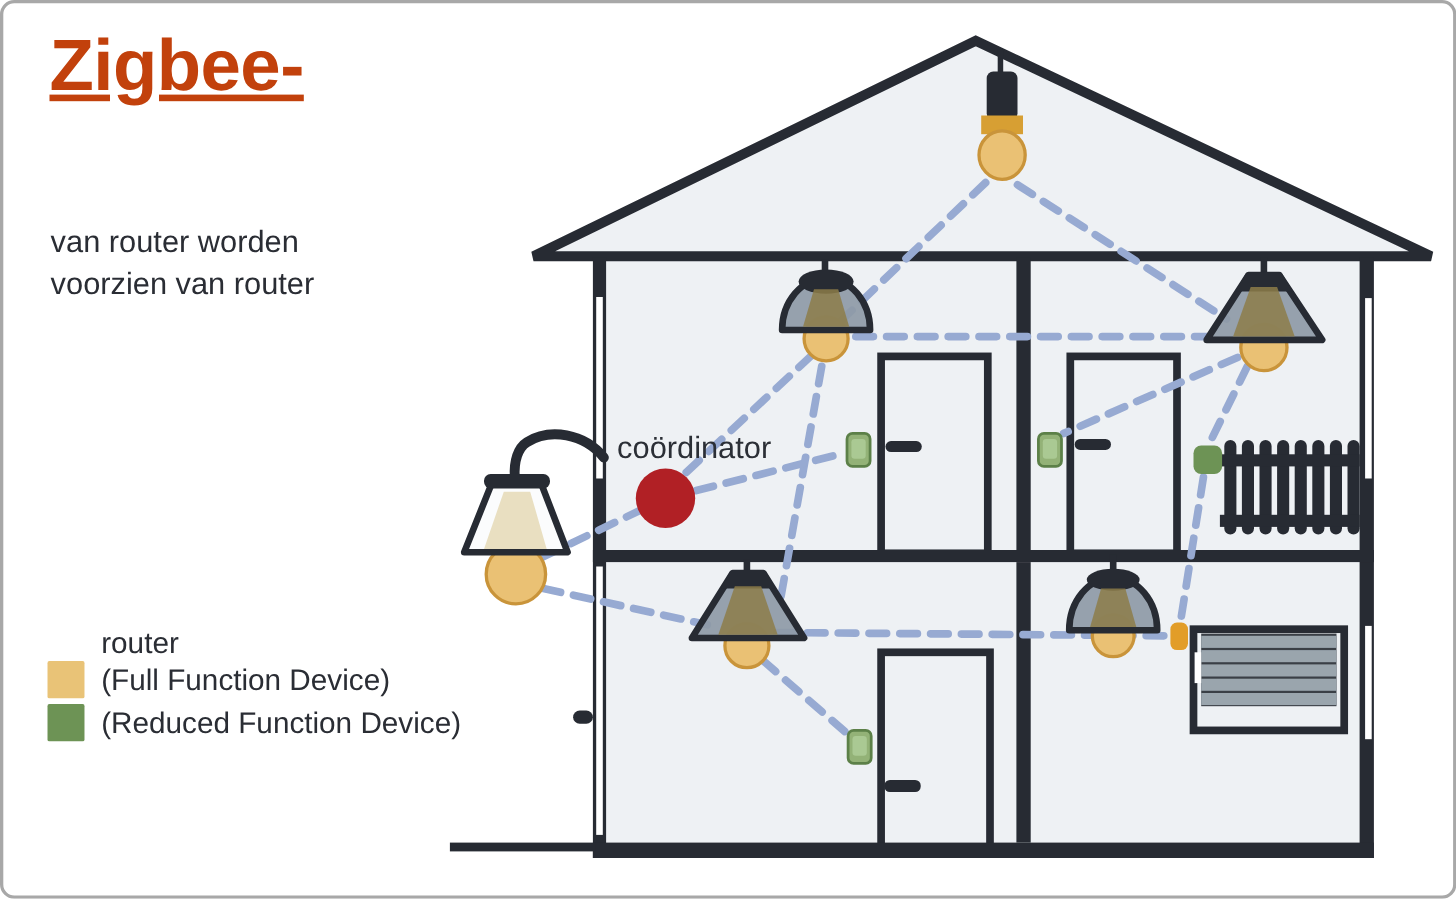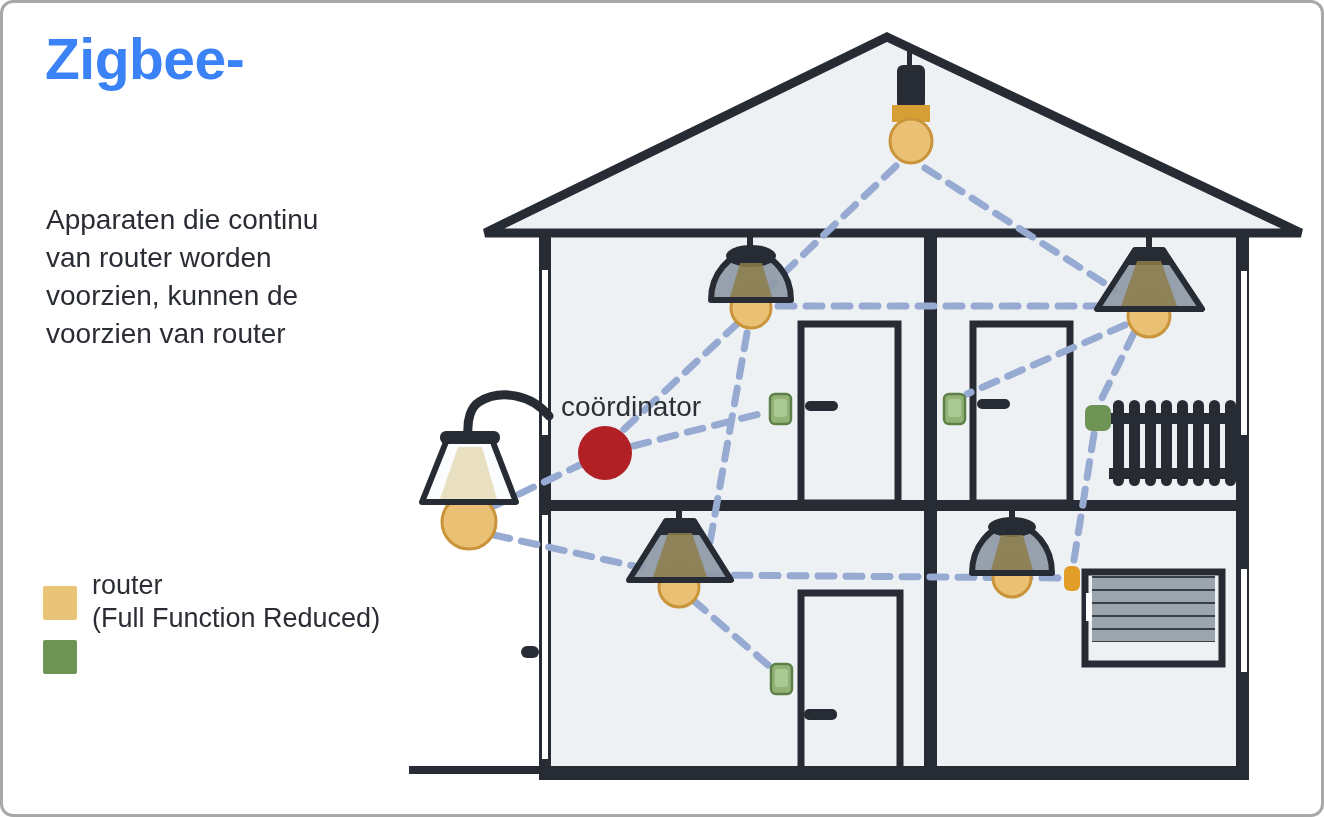--- a/index.html
+++ b/index.html
@@ -1,25 +1,25 @@
 <!DOCTYPE html>
 <html><head>
 <meta charset="utf-8">
 <style>
   html,body{margin:0;padding:0;background:#fff;}
   .canvas{
     position:relative;width:1324px;height:817px;box-sizing:border-box;
     background:#ffffff;border:3px solid #a8a8a8;border-radius:13px;overflow:hidden;
     font-family:"Liberation Sans",sans-serif;color:#2a2d34;
   }
-  .title{position:absolute;left:42px;top:22px;font-size:57px;line-height:69px;
-    font-weight:700;color:#3b82f6;letter-spacing:-0.5px;}
+  .title{position:absolute;left:42px;top:22px;font-size:66px;line-height:69px;
+    font-weight:700;color:#c2410c;letter-spacing:-0.5px;text-decoration:underline;}
   .desc{position:absolute;left:43px;top:198px;font-size:28px;line-height:38px;color:#2a2d34;}
   .legend{position:absolute;left:40px;top:566px;}
-  .legend-item{display:flex;align-items:center;margin-bottom:3px;}
+  .legend-item{display:flex;align-items:flex-end;margin-bottom:3px;}
   .legend-swatch{flex:0 0 auto;margin-right:15px;margin-top:2px;}
   .legend-text{font-size:27px;line-height:33px;color:#2a2d34;}
   svg.scene{position:absolute;left:0;top:0;}
   .lnk{stroke:#97aad2;stroke-width:7;stroke-dasharray:16 12;stroke-linecap:round;fill:none;}
   .dark{fill:#272b33;}
   .outline{stroke:#272b33;fill:none;}
   .bulb{stroke:#c9943a;stroke-width:3;}
   .shade{fill:#8e9aa6;fill-opacity:.92;stroke:#272b33;stroke-width:6;stroke-linejoin:round;}
   .olive{fill:#8d7c49;fill-opacity:.85;}
   .coord-label{font-size:28px;fill:#2b2f36;font-family:"Liberation Sans",sans-serif;}
@@ -27,41 +27,40 @@
 </head>
 <body>
 
 <div class="canvas">
 
   <div class="title">
     <div>Zigbee-</div>
   </div>
 
   <div class="desc">
-    <div>Apparaten die continu</div>
     <div>van router worden</div>
-    <div>voorzien, kunnen de</div>
     <div>voorzien van router</div>
   </div>
 
   <div class="legend">
     <div class="legend-item">
       <svg class="legend-swatch" width="34" height="34">
         <rect x="0" y="0" width="34" height="34" rx="2" fill="#e9c377"></rect>
       </svg>
       <div class="legend-text">
         <div>router</div>
-        <div>(Full Function Reduced)</div>
+        <div>(Full Function Device)</div>
       </div>
     </div>
     <div class="legend-item">
       <svg class="legend-swatch" width="34" height="34">
         <rect x="0" y="0" width="34" height="34" rx="2" fill="#6d9355"></rect>
       </svg>
       <div class="legend-text">
+        <div>(Reduced Function Device)</div>
       </div>
     </div>
   </div>
 
   <svg class="scene" width="1324" height="817" viewBox="0 0 1324 817">
 
     <rect x="543" y="231" width="697" height="540" fill="#eef1f4"></rect>
     <polygon points="884,34 1298,230 482,230" fill="#eef1f4" stroke="#272b33" stroke-width="9" stroke-linejoin="miter"></polygon>
 
     <g>

